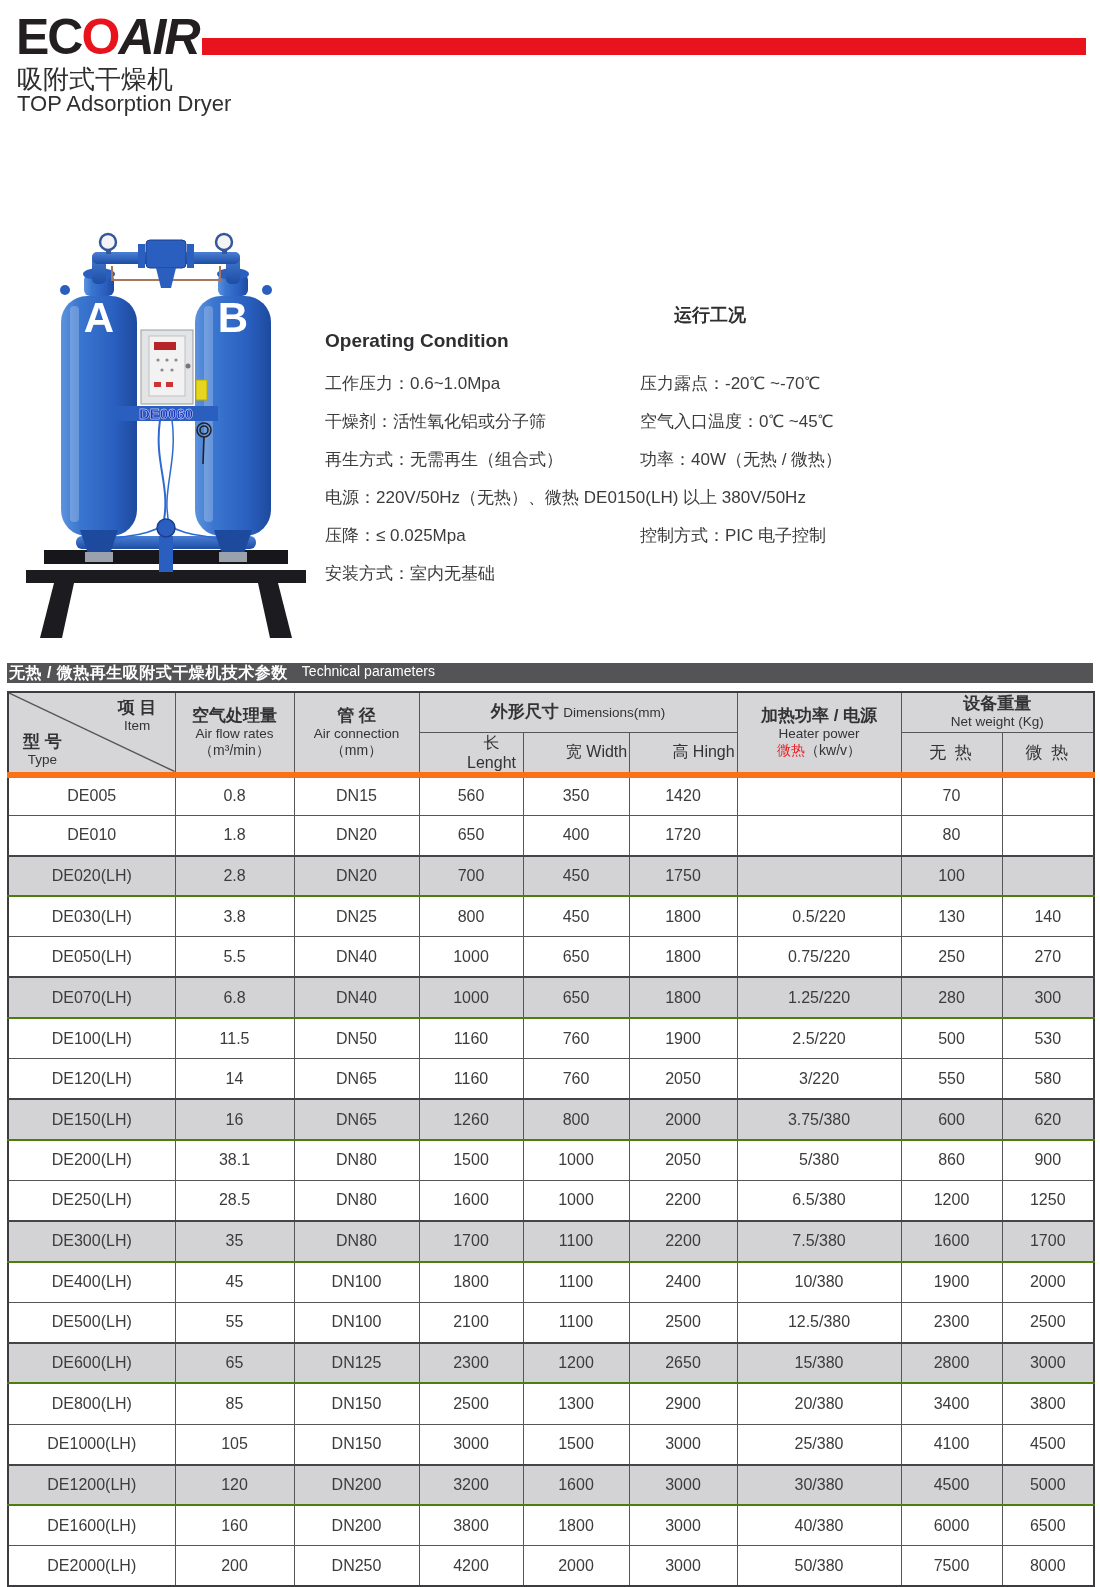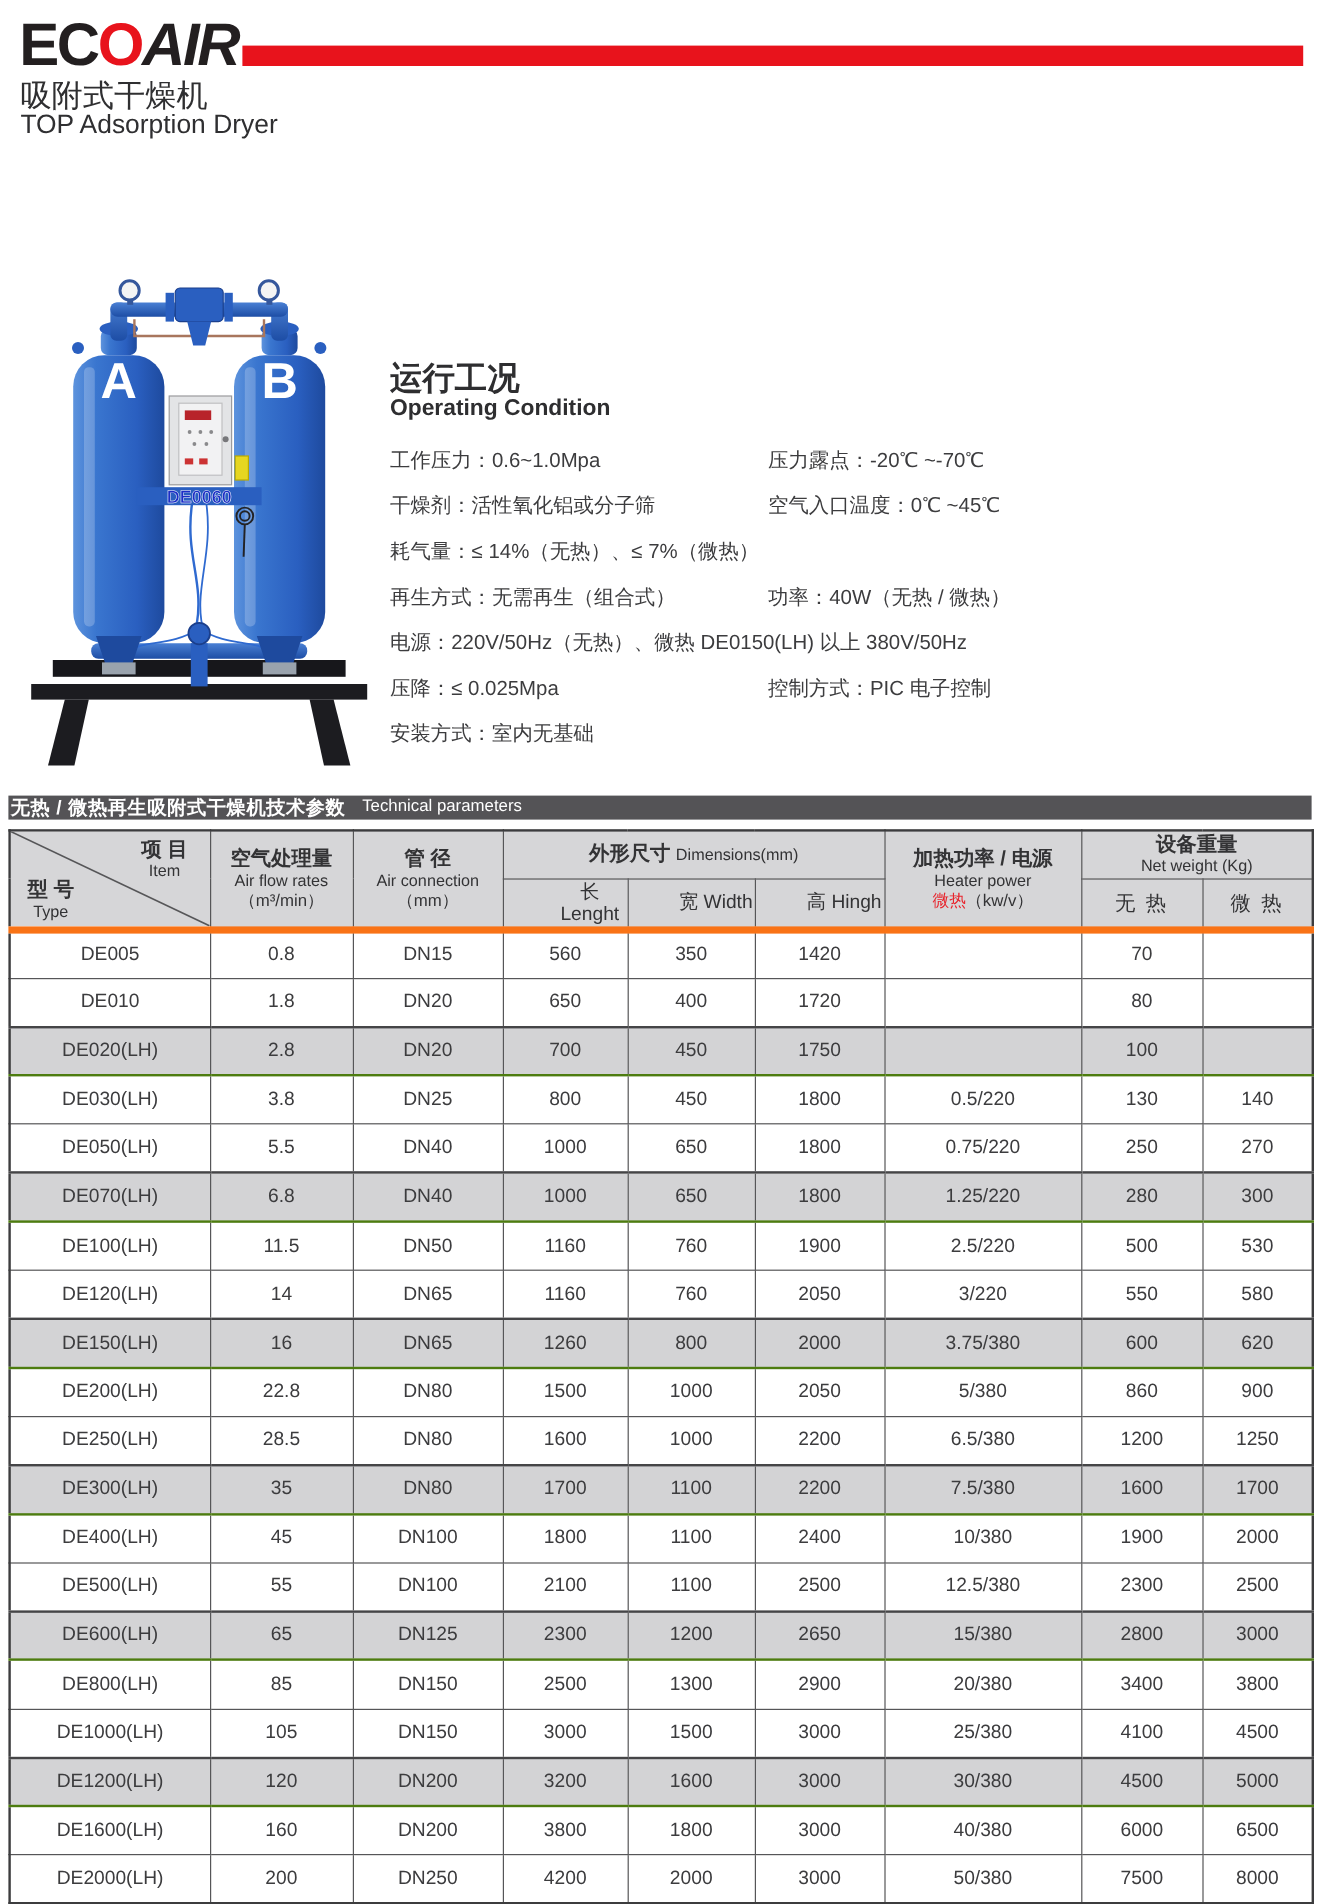--- a/index.html
+++ b/index.html
@@ -17,21 +17,21 @@
   .logo-text .logo-air { font-style:italic; }
   .red-bar { position:absolute; left:202px; top:38px; width:884px; height:17px; background:#e8131c; }
   .subtitle-cn { position:absolute; left:17px; top:62px; font-size:26px; color:#2f2f31; }
   .subtitle-en { position:absolute; left:17px; top:91px; font-size:22px; color:#2f2f31; }
 
   
   .product { position:absolute; left:20px; top:222px; width:292px; height:420px; }
 
   
   .operating { position:absolute; left:325px; top:300px; width:770px; }
-  .op-title-cn { font-size:27px; font-weight:bold; color:#2e2e30; line-height:30px; }
+  .op-title-cn { font-size:18px; font-weight:bold; color:#2e2e30; line-height:30px;text-align:center; }
   .op-title-en { font-size:19px; font-weight:bold; color:#2e2e30; line-height:22px; }
   .op-lines { margin-top:12px; }
   .op-line { position:relative; height:38px; font-size:17px; color:#3c3c3e; padding-top:8px; }
   .op-right { position:absolute; left:315px; top:8px; white-space:nowrap; }
 
   
   .tbl-bar { position:absolute; left:7px; top:663px; width:1086px; height:20px;
              background:#545356; color:#fff; display:flex; }
   .tbl-bar-cn { font-size:16px; font-weight:bold; margin-left:2px; letter-spacing:.5px; white-space:nowrap; }
   .tbl-bar-en { font-size:14px; margin-left:14px; white-space:nowrap; }
@@ -164,21 +164,20 @@
       <rect x="176" y="158" width="11" height="20" fill="#e6d621" stroke="#b9a900"></rect>
     </svg>
   </div>
 
   <div class="operating">
     <div class="op-title-cn">运行工况</div>
     <div class="op-title-en">Operating Condition</div>
     <div class="op-lines">
       <div class="op-line"><span>工作压力：0.6~1.0Mpa</span><span class="op-right">压力露点：-20℃ ~-70℃</span></div>
       <div class="op-line"><span>干燥剂：活性氧化铝或分子筛</span><span class="op-right">空气入口温度：0℃ ~45℃</span></div>
-      <div class="op-line"><span>耗气量：≤ 14%（无热）、≤ 7%（微热）</span><span class="op-right"></span></div>
       <div class="op-line"><span>再生方式：无需再生（组合式）</span><span class="op-right">功率：40W（无热 / 微热）</span></div>
       <div class="op-line"><span>电源：220V/50Hz（无热）、微热 DE0150(LH) 以上 380V/50Hz</span><span class="op-right"></span></div>
       <div class="op-line"><span>压降：≤ 0.025Mpa</span><span class="op-right">控制方式：PIC 电子控制</span></div>
       <div class="op-line"><span>安装方式：室内无基础</span><span class="op-right"></span></div>
     </div>
   </div>
 
   <div class="tbl-bar">
     <span class="tbl-bar-cn">无热 / 微热再生吸附式干燥机技术参数</span>
     <span class="tbl-bar-en">Technical parameters</span>
@@ -338,21 +337,21 @@
           <td>DN65</td>
           <td>1260</td>
           <td>800</td>
           <td>2000</td>
           <td>3.75/380</td>
           <td>600</td>
           <td>620</td>
         </tr>
         <tr>
           <td>DE200(LH)</td>
-          <td>22.8</td>
+          <td>38.1</td>
           <td>DN80</td>
           <td>1500</td>
           <td>1000</td>
           <td>2050</td>
           <td>5/380</td>
           <td>860</td>
           <td>900</td>
         </tr>
         <tr>
           <td>DE250(LH)</td>

